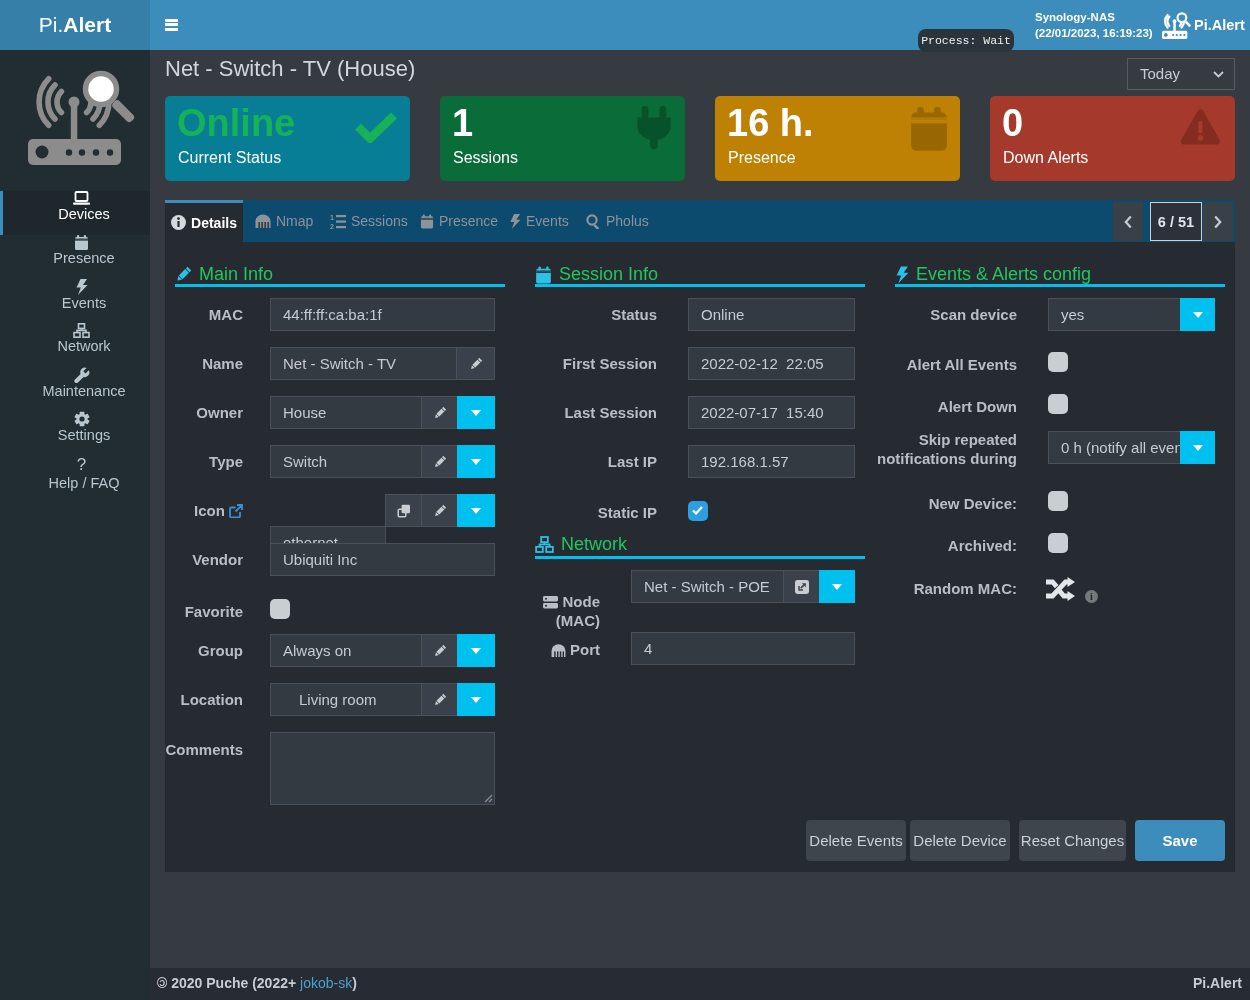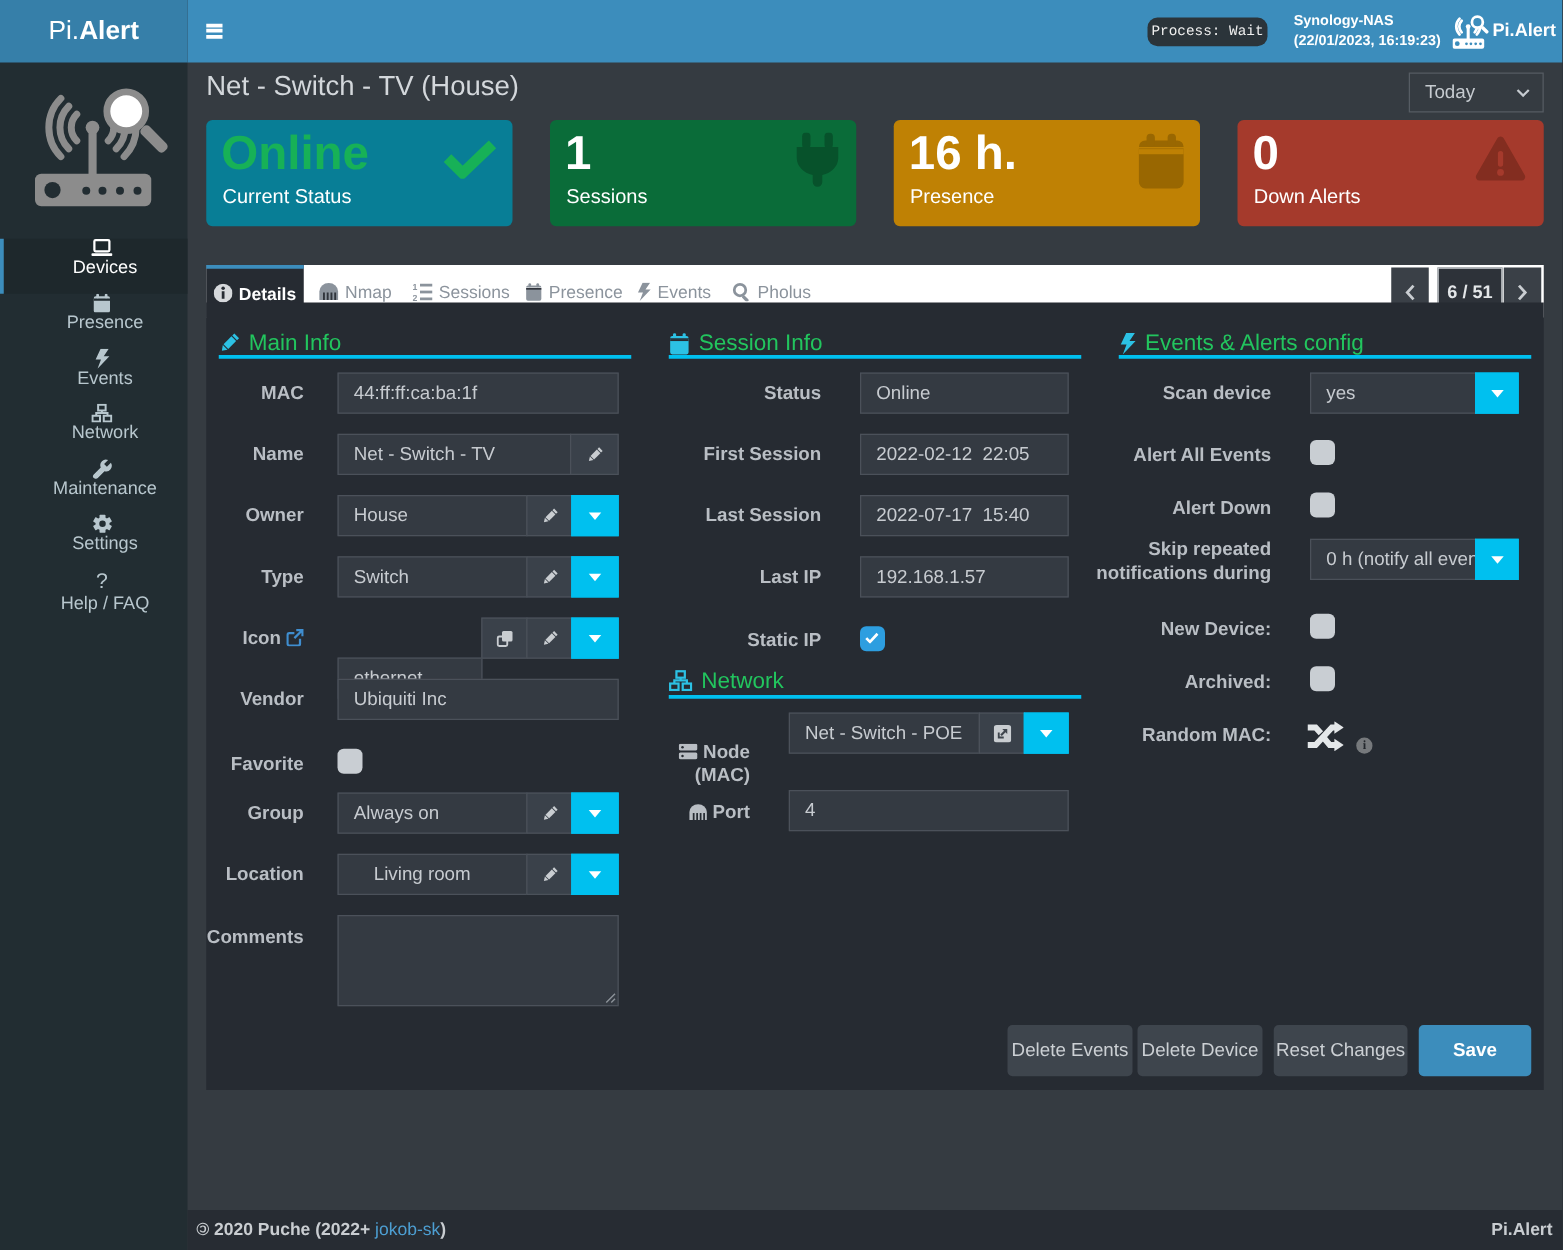--- a/index.html
+++ b/index.html
@@ -16,21 +16,21 @@
 #logobox { position:absolute; left:0; top:0; width:150px; height:50px; background:#367fa9; color:#fff; font-size:21px; display:flex; align-items:center; justify-content:center; z-index:3; }
 #header { position:absolute; left:150px; top:0; width:1100px; height:50px; background:#3c8dbc; z-index:2; }
 
 #content { position:absolute; left:150px; top:50px; width:1100px; height:918px; background:#353b41; }
 #footer { position:absolute; left:150px; top:968px; width:1100px; height:32px; background:#272c33; color:#c9cdd1; font-size:14px; z-index:2; }
 
 .sbox { position:absolute; top:46px; width:245px; height:85px; border-radius:5px; color:#fff; }
 .sbox .num { position:absolute; left:12px; top:6px; font-size:38px; font-weight:700; }
 .sbox .cap { position:absolute; left:13px; top:53px; font-size:16px; }
 
-#tabstrip { position:absolute; left:15px; top:162px; width:1070px; height:42px; background:#ffffff; }
+#tabstrip { position:absolute; left:15px; top:150px; width:1070px; height:42px; background:#0c4a6e; }
 .tab { position:absolute; top:0; height:42px; display:flex; align-items:center; color:#8b939c; font-size:14px; }
 .tab svg { margin-right:5px; }
 .tab.active { background:#262b32; border-top:3px solid #3c8dbc; color:#fff; font-weight:700; font-size:14px; }
 
 #panel { position:absolute; left:15px; top:192px; width:1070px; height:630px; background:#262b32; }
 .sechead { position:absolute; font-size:18px; color:#22c55e; display:flex; align-items:center; }
 .sechead svg { margin-right:7px; }
 .underline { position:absolute; height:3px; background:#00c0ef; }
 .lbl { position:absolute; font-weight:700; font-size:15px; color:#b9bec4; text-align:right; line-height:19px; }
 .inp { position:absolute; background:#343a42; border:1px solid #4b515a; color:#c7cbd0; font-size:15px; height:33px; line-height:31px; padding:0 12px; white-space:nowrap; overflow:hidden; }
@@ -468,21 +468,21 @@
 </div>
 <div id="logobox">
     <span>Pi.<b>Alert</b></span>
   </div>
 <div id="header">
   <div class="abs" style="left:15px; top:19px; width:12.5px;">
     <div style="height:2.6px; background:#fff; margin-bottom:1.9px;"></div>
     <div style="height:2.6px; background:#fff; margin-bottom:1.9px;"></div>
     <div style="height:2.6px; background:#fff;"></div>
   </div>
-  <div class="abs" style="left:768px; top:14px; width:96px; height:23px; background:#2b343a; border-radius:8px; color:#f0f0f0; font-family:'Liberation Mono',monospace; font-size:11.5px; text-align:center; line-height:23px; white-space:nowrap;">Process: Wait</div>
+  <div class="abs" style="left:768px; top:29px; width:96px; height:23px; background:#2b343a; border-radius:8px; color:#f0f0f0; font-family:'Liberation Mono',monospace; font-size:11.5px; text-align:center; line-height:23px; white-space:nowrap;">Process: Wait</div>
   <div class="abs" style="left:885px; top:10px; color:#fff; font-size:11.5px; font-weight:700; line-height:15.5px; white-space:nowrap;">Synology-NAS<br>(22/01/2023, 16:19:23)</div>
   <svg class="abs" style="left:1012px; top:11px;" width="30" height="29" viewBox="0 0 110 105">
     <g fill="none" stroke="#fff" stroke-width="8" stroke-linecap="round">
       <path d="M 20.7 13.7 A 33 33 0 0 0 20.7 60.3"></path>
       <path d="M 27.0 20.0 A 24 24 0 0 0 27.0 54.0"></path>
       <path d="M 71.3 13.7 A 33 33 0 0 1 71.3 60.3"></path>
       <path d="M 65.0 20.0 A 24 24 0 0 1 65.0 54.0"></path>
     </g>
     <circle cx="46" cy="37" r="7" fill="#fff"></circle>
     <rect x="41.5" y="39" width="9" height="37" fill="#fff"></rect>

